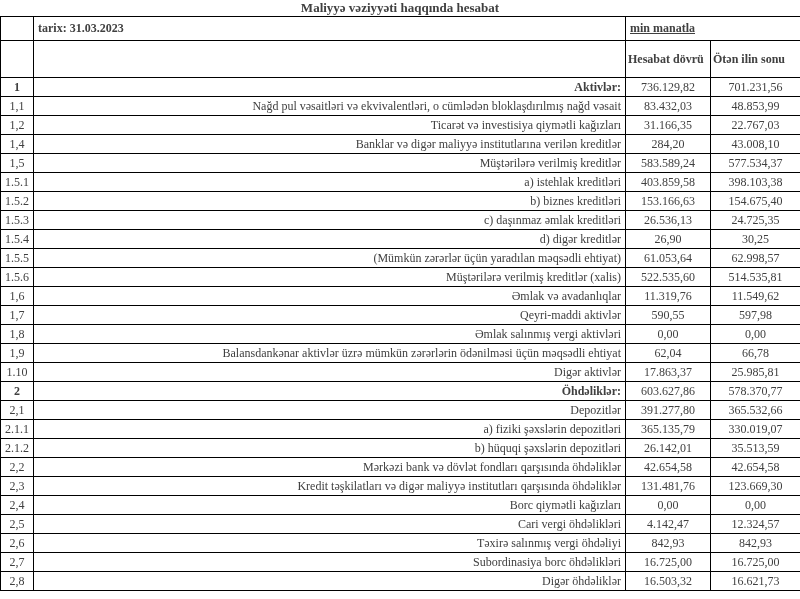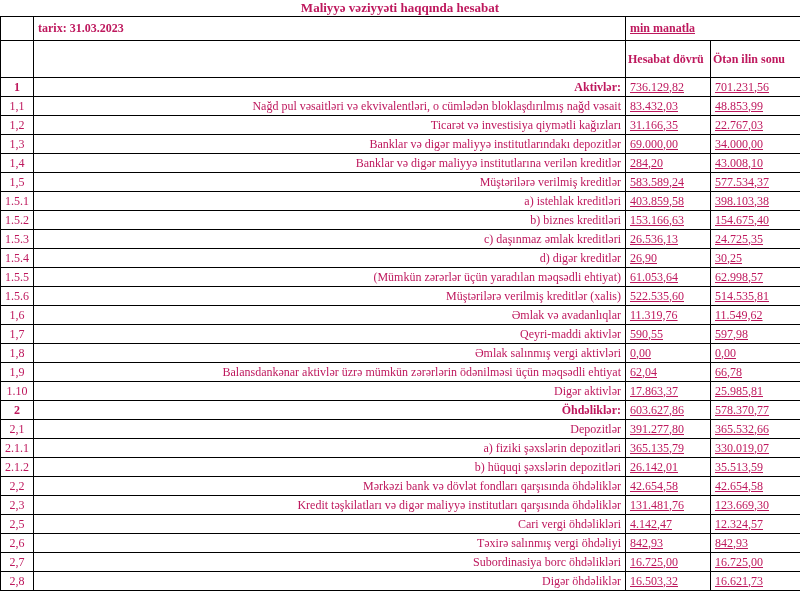--- a/index.html
+++ b/index.html
@@ -7,21 +7,21 @@
     padding: 0;
     background: #ffffff;
   }
   .page {
     position: relative;
     width: 800px;
     height: 599px;
     overflow: hidden;
     background: #ffffff;
     font-family: "Liberation Serif", "DejaVu Serif", serif;
-    color: #be185d;
+    color: #404040;
   }
   .title {
     text-align: center;
     font-weight: bold;
     font-size: 13px;
     line-height: 16px;
     height: 16px;
   }
   table.fin {
     width: 800px;
@@ -46,21 +46,21 @@
   tr.header-row th {
     height: 37px;
     font-weight: bold;
     text-align: left;
     white-space: normal;
     padding: 1px 2px;
   }
   tr.data-row td { height: 19px; }
   td.num-cell  { text-align: center; padding: 1px 1px; }
   td.label-cell{ text-align: right; }
-  td.val-cell  { text-align: left; text-decoration: underline; }
+  td.val-cell  { text-align: center; }
   tr.section-row td.num-cell,
   tr.section-row td.label-cell { font-weight: bold; }
 </style>
 </head>
 <body>
 
 <div class="page">
   <div class="title">Maliyyə vəziyyəti haqqında hesabat</div>
   <table class="fin">
     <colgroup>
@@ -95,26 +95,20 @@
           <td class="val-cell">83.432,03</td>
           <td class="val-cell">48.853,99</td>
         </tr>
         <tr class="data-row">
           <td class="num-cell">1,2</td>
           <td class="label-cell">Ticarət və investisiya qiymətli kağızları</td>
           <td class="val-cell">31.166,35</td>
           <td class="val-cell">22.767,03</td>
         </tr>
         <tr class="data-row">
-          <td class="num-cell">1,3</td>
-          <td class="label-cell">Banklar və digər maliyyə institutlarındakı depozitlər</td>
-          <td class="val-cell">69.000,00</td>
-          <td class="val-cell">34.000,00</td>
-        </tr>
-        <tr class="data-row">
           <td class="num-cell">1,4</td>
           <td class="label-cell">Banklar və digər maliyyə institutlarına verilən kreditlər</td>
           <td class="val-cell">284,20</td>
           <td class="val-cell">43.008,10</td>
         </tr>
         <tr class="data-row">
           <td class="num-cell">1,5</td>
           <td class="label-cell">Müştərilərə verilmiş kreditlər</td>
           <td class="val-cell">583.589,24</td>
           <td class="val-cell">577.534,37</td>
@@ -215,20 +209,26 @@
           <td class="val-cell">42.654,58</td>
           <td class="val-cell">42.654,58</td>
         </tr>
         <tr class="data-row">
           <td class="num-cell">2,3</td>
           <td class="label-cell">Kredit təşkilatları və digər maliyyə institutları qarşısında öhdəliklər</td>
           <td class="val-cell">131.481,76</td>
           <td class="val-cell">123.669,30</td>
         </tr>
         <tr class="data-row">
+          <td class="num-cell">2,4</td>
+          <td class="label-cell">Borc qiymətli kağızları</td>
+          <td class="val-cell">0,00</td>
+          <td class="val-cell">0,00</td>
+        </tr>
+        <tr class="data-row">
           <td class="num-cell">2,5</td>
           <td class="label-cell">Cari vergi öhdəlikləri</td>
           <td class="val-cell">4.142,47</td>
           <td class="val-cell">12.324,57</td>
         </tr>
         <tr class="data-row">
           <td class="num-cell">2,6</td>
           <td class="label-cell">Təxirə salınmış vergi öhdəliyi</td>
           <td class="val-cell">842,93</td>
           <td class="val-cell">842,93</td>

